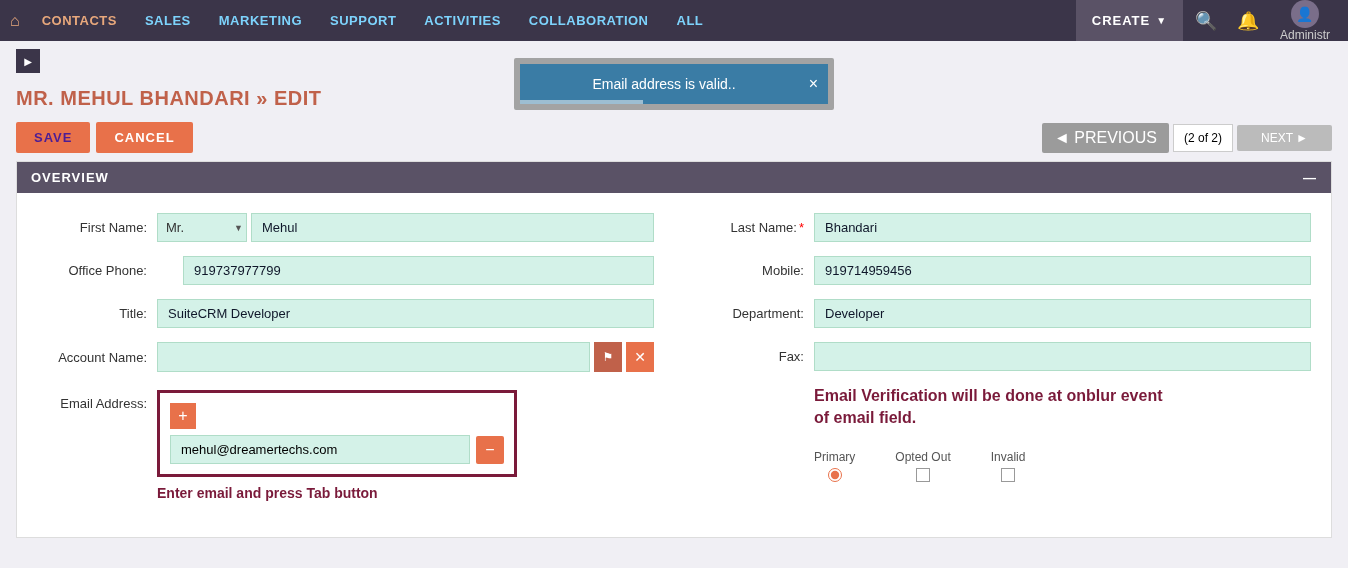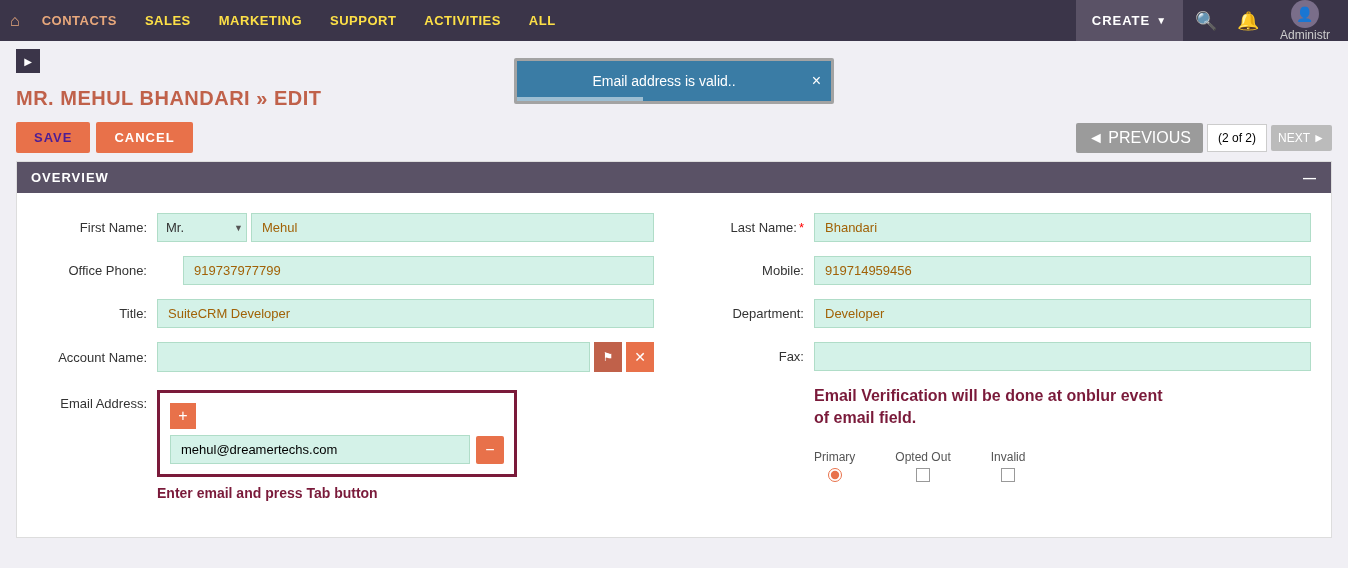--- a/index.html
+++ b/index.html
@@ -19,21 +19,21 @@
       font-size: 16px;
       margin-right: 8px;
       cursor: pointer;
     }
     .top-nav .nav-links {
       display: flex;
       gap: 0;
       flex: 1;
     }
     .top-nav .nav-item {
-      color: #fde047;
+      color: #7dd3fc;
       padding: 0 14px;
       height: 41px;
       display: flex;
       align-items: center;
       font-size: 13px;
       font-weight: bold;
       letter-spacing: 0.5px;
       cursor: pointer;
       text-decoration: none;
     }
@@ -110,21 +110,21 @@
       top: 58px;
       left: 50%;
       transform: translateX(-50%);
       z-index: 100;
     }
     .notification-box {
       background: #3a7ca5;
       color: #fff;
       padding: 12px 40px 12px 20px;
       font-size: 14px;
-      border: 3px solid #a3a3a3;
+      border: 6px solid #a3a3a3;
       position: relative;
       min-width: 320px;
       text-align: center;
       border-radius: 2px;
     }
     .notification-progress {
       height: 4px;
       background: rgba(255,255,255,0.5);
       position: absolute;
       bottom: 0; left: 0;
@@ -212,21 +212,21 @@
     .page-count {
       background: #fff;
       padding: 6px 10px;
       font-size: 12px;
       border: 1px solid #ccc;
     }
     .btn-next {
       background: #bbb;
       color: #fff;
       border: none;
-      padding: 6px 7px;
+      padding: 6px 24px;
       font-size: 12px;
       cursor: pointer;
       border-radius: 2px;
     }
 
     
     .panel {
       margin: 0 16px 16px;
       background: #fff;
       border: 1px solid #ddd;
@@ -267,21 +267,21 @@
       color: red;
       margin-left: 2px;
     }
     .form-input {
       background: #d4f2e8;
       border: 1px solid #b0ddc8;
       padding: 6px 10px;
       font-size: 13px;
       flex: 1;
       outline: none;
-      color: #a16207;
+      color: #0f172a;
     }
     .first-name-group {
       display: flex;
       flex: 1;
       gap: 4px;
     }
     .select-wrapper {
       position: relative;
       display: inline-block;
     }
@@ -427,20 +427,21 @@
 <div class="position-relative">
 
   <nav class="top-nav">
     <span class="home-icon">⌂</span>
     <div class="nav-links">
       <a class="nav-item active">CONTACTS</a>
       <a class="nav-item">SALES</a>
       <a class="nav-item">MARKETING</a>
       <a class="nav-item">SUPPORT</a>
       <a class="nav-item">ACTIVITIES</a>
+      <a class="nav-item">COLLABORATION</a>
       <a class="nav-item">ALL</a>
     </div>
     <div class="nav-right">
       <button class="create-btn">
         <span>CREATE</span>
         <span class="arrow">▼</span>
       </button>
       <span class="nav-icon">🔍</span>
       <span class="nav-icon">🔔</span>
       <div class="user-area">

